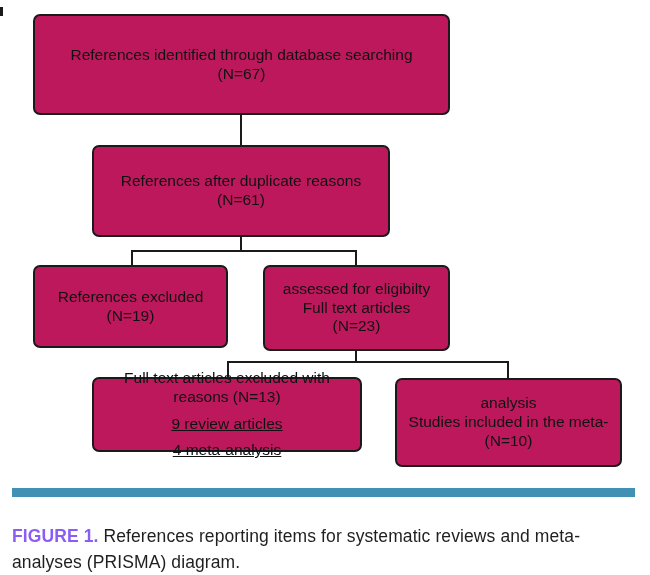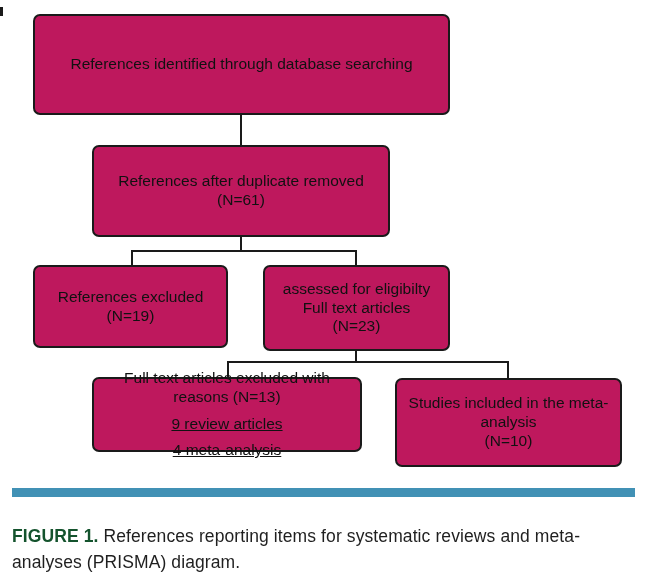--- a/index.html
+++ b/index.html
@@ -65,37 +65,38 @@
   }
   .caption {
     position: absolute;
     left: 12px; top: 505px;
     width: 628px;
     font-size: 17.5px;
     line-height: 26px;
     color: #1f1f1f;
     letter-spacing: 0.1px;
   }
-  .caption .cap-label { font-weight: bold; color: #14532d; }
+  .caption .cap-label { font-weight: bold; color: #8b5cf6; }
 </style>
 </head>
 <body>
 
 <div class="canvas">
 
   <div class="artifact"></div>
 
   <div class="box box-a">
     <div class="bline">References identified through database searching</div>
+    <div class="bline">(N=67)</div>
   </div>
 
   <div class="conn conn-a-b"></div>
 
   <div class="box box-b">
-    <div class="bline">References after duplicate removed</div>
+    <div class="bline">References after duplicate reasons</div>
     <div class="bline">(N=61)</div>
   </div>
 
   <div class="conn conn-b-stub"></div>
   <div class="conn branch-1"></div>
   <div class="conn drop-c"></div>
   <div class="conn drop-d"></div>
 
   <div class="box box-c">
     <div class="bline">References excluded</div>
@@ -114,22 +115,22 @@
   <div class="conn drop-f"></div>
 
   <div class="box box-e">
     <div class="bline">Full text articles excluded with</div>
     <div class="bline">reasons (N=13)</div>
     <div class="bline gap-sm">9 review articles</div>
     <div class="bline gap-sm">4 meta-analysis</div>
   </div>
 
   <div class="box box-f">
+    <div class="bline">analysis</div>
     <div class="bline">Studies included in the meta-</div>
-    <div class="bline">analysis</div>
     <div class="bline gap-md">(N=10)</div>
   </div>
 
   <div class="divider" style="background-color: rgb(65, 145, 181);"></div>
 
   <p class="caption"><span class="cap-label">FIGURE 1.</span> <span>References reporting items for systematic reviews and meta-</span><br><span>analyses (PRISMA) diagram.</span></p>
 
 </div>
 
 </body></html>

